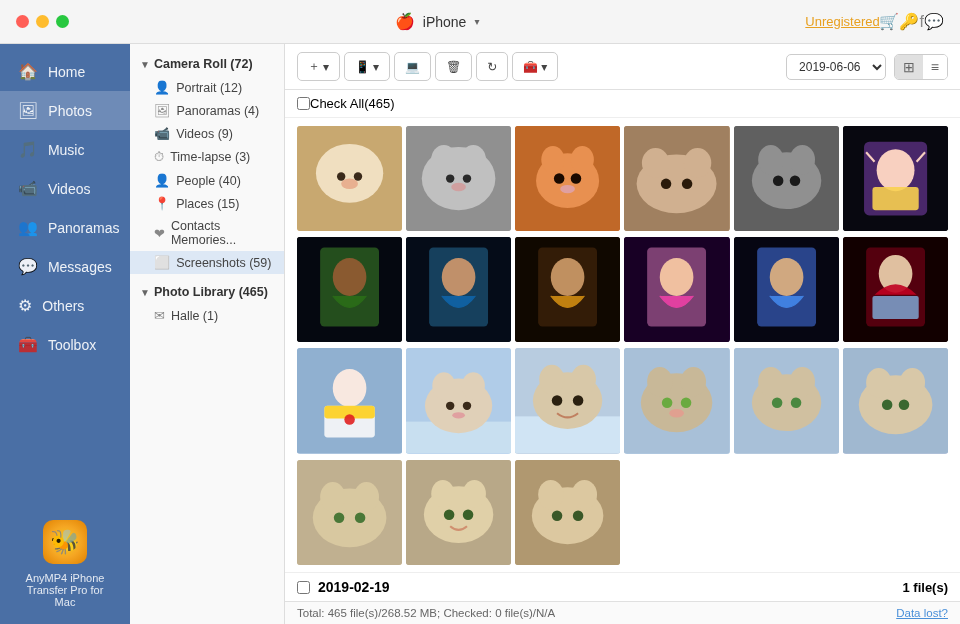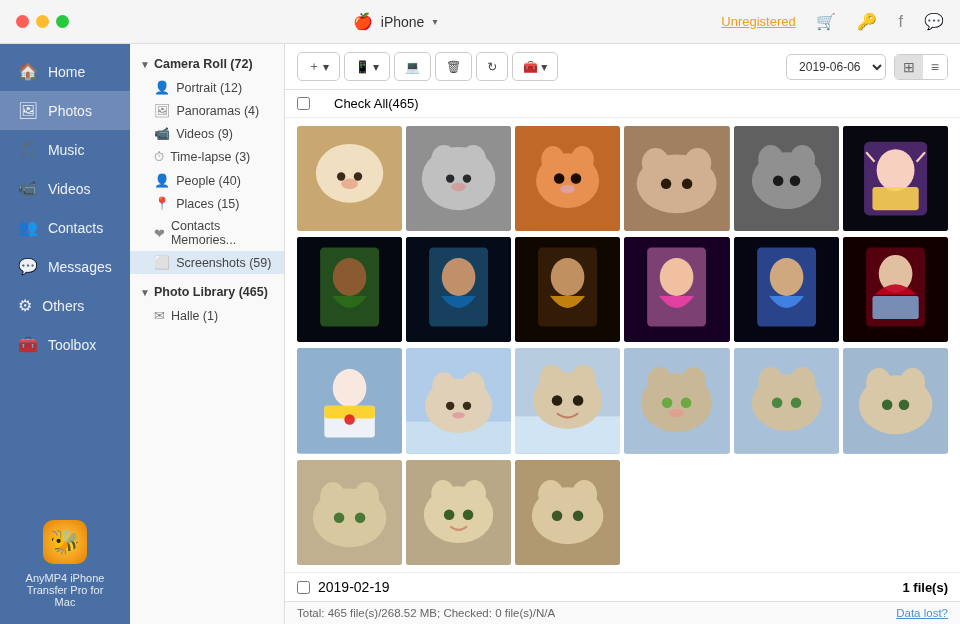--- a/index.html
+++ b/index.html
@@ -33,21 +33,21 @@
       gap: 8px;
       font-size: 14px;
       color: #333;
     }
     .apple-logo { font-size: 16px; }
     .chevron-down { font-size: 10px; color: #666; }
 
     .titlebar-right {
       display: flex;
       align-items: center;
-      gap: 21px;
+      gap: 0;
     }
     .unregistered-link {
       color: #e8a020;
       font-size: 13px;
       text-decoration: underline;
       cursor: pointer;
     }
     .titlebar-icon { font-size: 16px; color: #888; cursor: pointer; }
 
     
@@ -193,21 +193,21 @@
       background: white;
       cursor: pointer;
       font-size: 14px;
       color: #666;
     }
     .view-btn.active { background: #e0e0e0; }
 
     .check-all-row {
       display: flex;
       align-items: center;
-      gap: 24px;
+      gap: 0;
       padding: 6px 12px;
       border-bottom: 1px solid #eee;
       font-size: 13px;
       flex-shrink: 0;
     }
     .check-all-row input[type="checkbox"] { cursor: pointer; }
 
     
     .photo-grid-container {
       flex: 1;
@@ -302,21 +302,21 @@
       <div class="sidebar-item">
         <span class="sidebar-item-icon">🎵</span>
         <span>Music</span>
       </div>
       <div class="sidebar-item">
         <span class="sidebar-item-icon">📹</span>
         <span>Videos</span>
       </div>
       <div class="sidebar-item">
         <span class="sidebar-item-icon">👥</span>
-        <span>Contacts</span>
+        <span>Panoramas</span>
       </div>
       <div class="sidebar-item">
         <span class="sidebar-item-icon">💬</span>
         <span>Messages</span>
       </div>
       <div class="sidebar-item">
         <span class="sidebar-item-icon">⚙</span>
         <span>Others</span>
       </div>
       <div class="sidebar-item">
@@ -676,21 +676,21 @@
           <div class="photo-cell" style="background: transparent; border: none;"></div>
 
         </div>
       </div>
 
     </div>
 
     <div class="date-section-row">
       <div style="display:flex;align-items:center;gap:8px;">
         <input type="checkbox" style="">
-        <span style="font-weight:400;font-size:14px;">2019-02-19</span>
+        <span style="font-weight:700;font-size:14px;">2019-02-19</span>
       </div>
       <span>1 file(s)</span>
     </div>
 
     <div class="status-bar">
       <span>Total: 465 file(s)/268.52 MB; Checked: 0 file(s)/N/A</span>
       <span class="data-lost-link">Data lost?</span>
     </div>
 
   </div>

